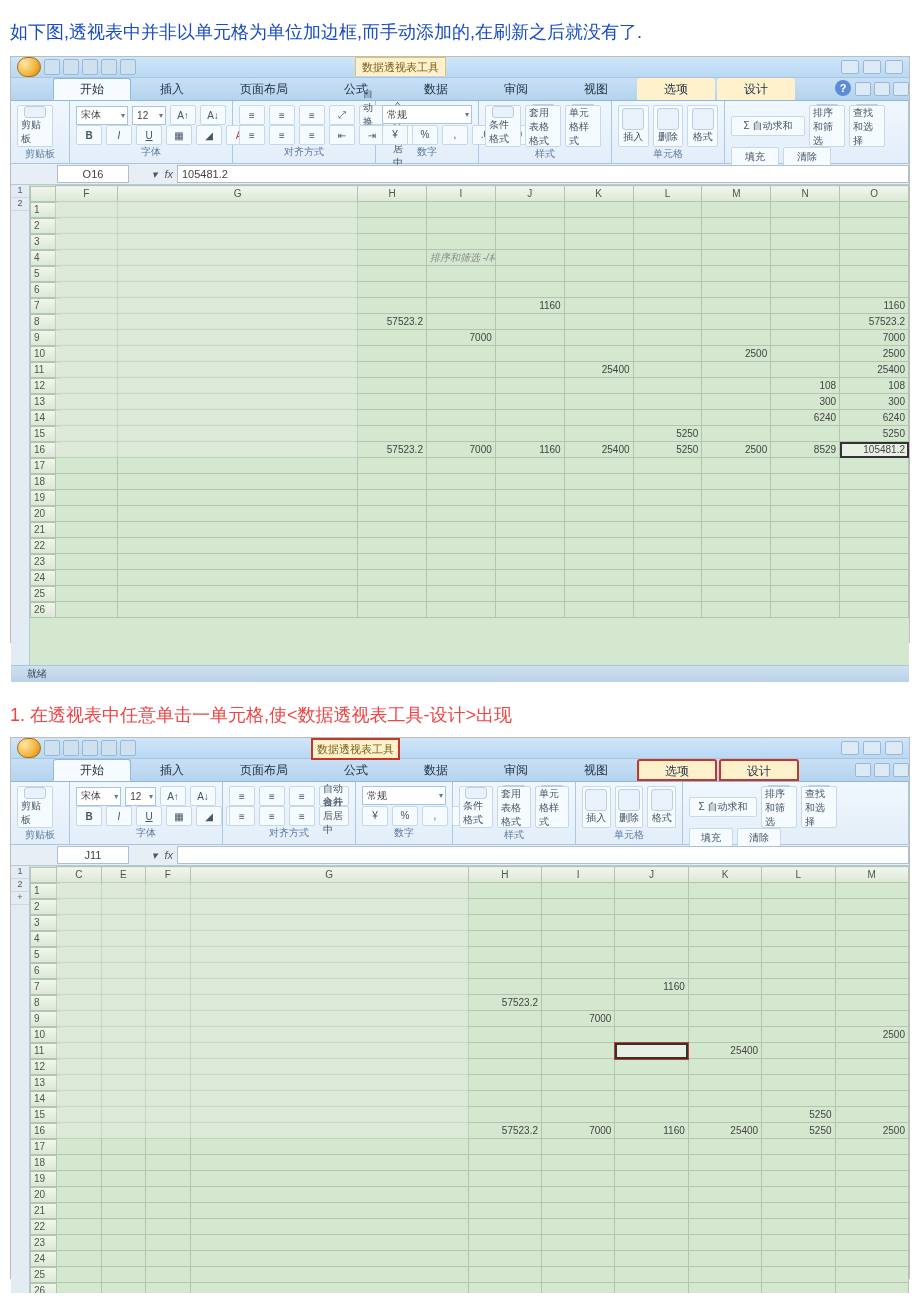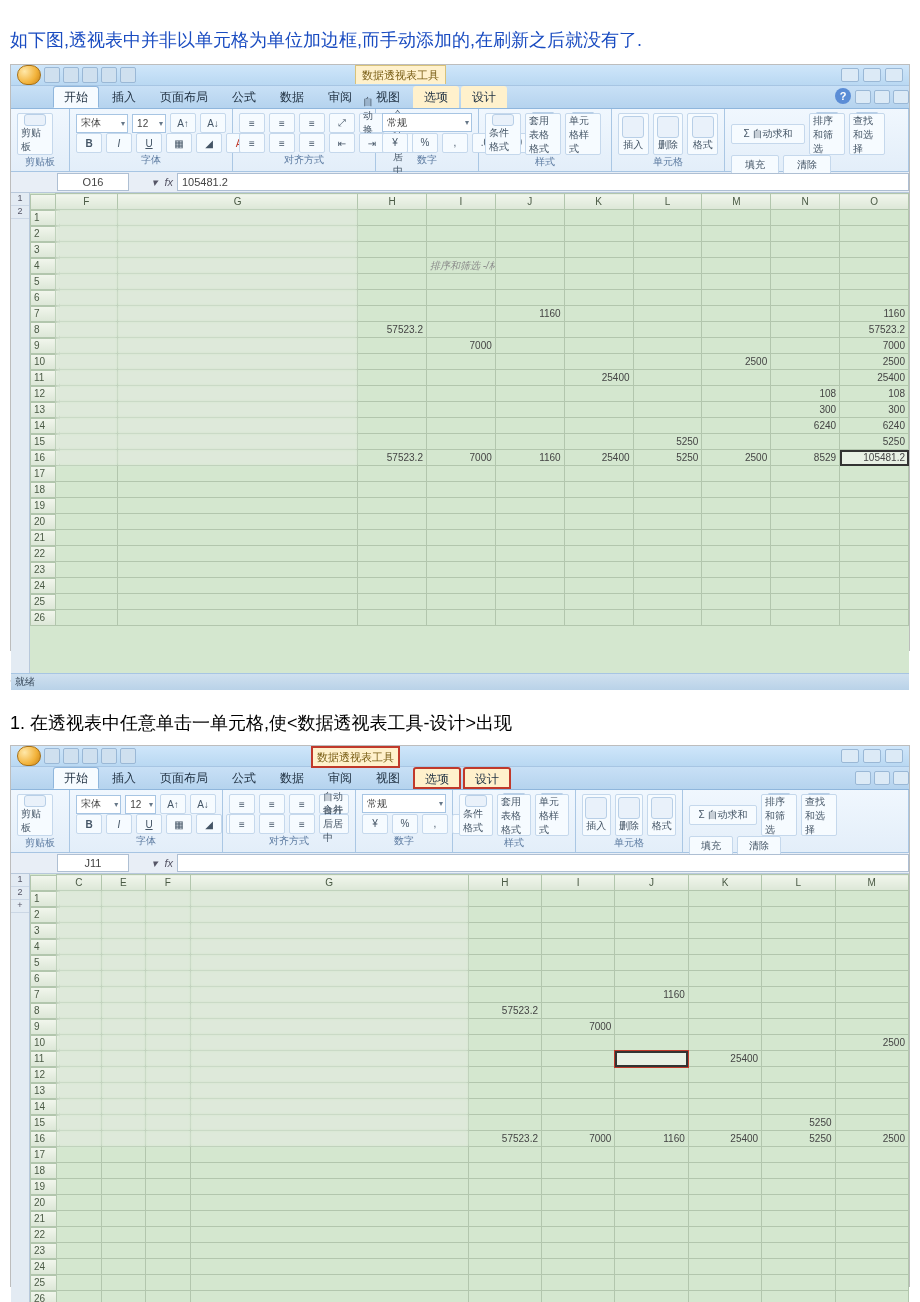--- a/index.html
+++ b/index.html
@@ -1,29 +1,29 @@
 <!DOCTYPE html>
 <html><head>
 <meta charset="utf-8">
 <style>
   body{margin:0;background:#fff;font-family:"Microsoft YaHei",Arial,sans-serif;font-size:14px;color:#333}
-  .page{width:900px;margin:12px auto;padding:10px}
+  .page{width:900px;margin:4px auto;padding:10px}
   .caption{color:#1a4cc1;font-size:18px;margin:6px 0 12px}
-  .step{color:#000000;font-size:18px;margin:18px 0 10px}
+  .step{color:#ef4444;font-size:18px;margin:18px 0 10px}
   
   .excel{position:relative;border:1px solid #bdbdbd;background:#0f172a;font-size:11px;color:#444}
   .titlebar{height:20px;background:linear-gradient(#cfe6fa,#b9d8f2);display:flex;align-items:center;padding:0 6px;border-bottom:1px solid #a7c5e3}
   .winbtns{margin-left:auto;display:flex;gap:4px}
   .winbtns span{width:16px;height:12px;background:#dceaf6;border:1px solid #9ab8d6;border-radius:2px}
   .qat{display:flex;gap:3px;align-items:center}
   .qat .orb{width:22px;height:18px;border-radius:10px;background:radial-gradient(circle at 30% 30%,#ffe8a9,#f2b23a 60%,#c47e14);border:1px solid #a77015}
   .qat .ic{width:14px;height:14px;background:#cfe0ef;border:1px solid #9ab8d6;border-radius:2px}
   .context-tab{position:absolute;top:0;height:18px;background:#fff1cc;border:1px solid #d8c27a;border-bottom:none;padding:0 6px;font-size:11px;color:#7a5f16;line-height:18px}
   .tabs{height:22px;background:linear-gradient(#c8e0f6,#b5d3ee);display:flex;gap:2px;padding-left:42px;border-bottom:1px solid #8fb6dc}
-  .tab{padding:2px 10px;border:1px solid transparent;border-radius:3px 3px 0 0;font-size:12px;color:#234}
+  .tab{padding:2px 26px;border:1px solid transparent;border-radius:3px 3px 0 0;font-size:12px;color:#234}
   .tab.active{background:#f6fbff;border-color:#8fb6dc;border-bottom-color:#f6fbff}
   .tabs .spacer{flex:1}
   .help{width:16px;height:16px;border-radius:8px;background:#5b8dd6;color:#fff;font-weight:bold;text-align:center;line-height:16px;margin:2px 2px}
   .innerwin{display:flex;gap:3px;align-items:center}
   .innerwin span{width:14px;height:12px;background:#dceaf6;border:1px solid #9ab8d6;border-radius:2px}
   .ribbon{height:62px;background:linear-gradient(#f0f7fe,#e3eef9);border-bottom:1px solid #a7c5e3;display:flex}
   .rgroup{border-right:1px solid #aac7e4;padding:4px 6px;display:flex;flex-direction:column;justify-content:space-between}
   .rgroup .label{text-align:center;font-size:10px;color:#5b7aa0}
   .row{display:flex;gap:4px;align-items:center}
   .btn{height:18px;min-width:18px;background:#f6fbff;border:1px solid #c5d8ec;border-radius:2px;display:flex;align-items:center;justify-content:center;padding:0 3px;font-size:10px;color:#456}
@@ -40,21 +40,21 @@
   
   .sheetwrap{display:flex}
   .sheet{flex:1;overflow:hidden;background:#d4e7cf}
   table.grid{border-collapse:collapse;width:100%;table-layout:fixed}
   table.grid th,table.grid td{border:1px solid #b2c6ad;height:14px;font-size:10px;padding:0 3px;text-align:right;background:#d4e7cf;white-space:nowrap;overflow:hidden}
   table.grid th{background:linear-gradient(#f1f6ec,#dce7d7);text-align:center;color:#4a5a45;font-weight:normal}
   table.grid th.row{width:22px}
   table.grid td.blur{background:#dee9da;filter:blur(1px)}
   table.grid td.mark{color:#8a8a8a;font-style:italic;text-align:center}
   table.grid td.active{outline:2px solid #333;outline-offset:-2px;background:#e8f0e4}
-  .status{height:16px;background:linear-gradient(#cfe0ef,#b9d2e8);border-top:1px solid #a7c5e3;font-size:10px;padding-left:4px;line-height:16px;color:#345}
+  .status{height:16px;background:linear-gradient(#cfe0ef,#b9d2e8);border-top:1px solid #a7c5e3;font-size:10px;padding-left:16px;line-height:16px;color:#345}
   .redbox{border:2px solid #c0392b!important}
   
   .excel.first{height:585px}
   .excel.first .sheet{height:480px}
   .excel.second{height:540px}
   .excel.second .sheet{height:436px}
 </style>
 </head>
 <body>
 

